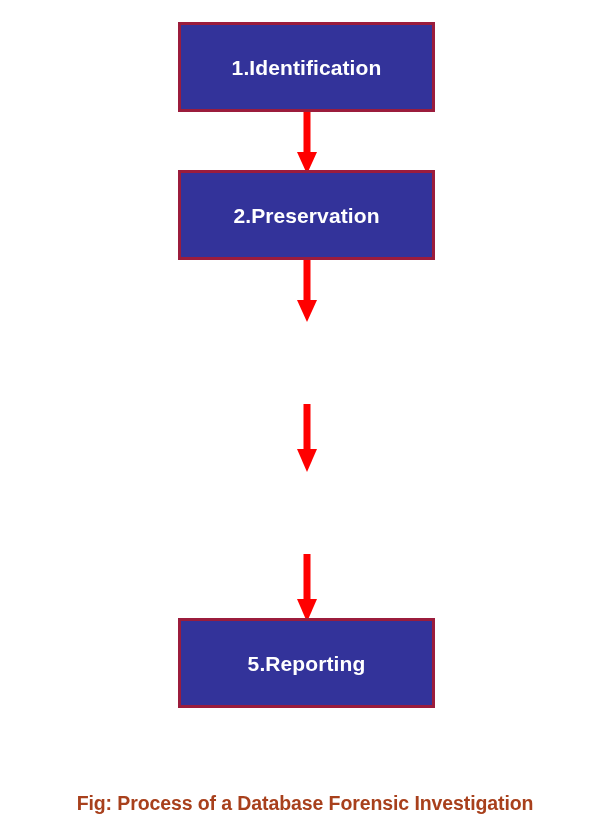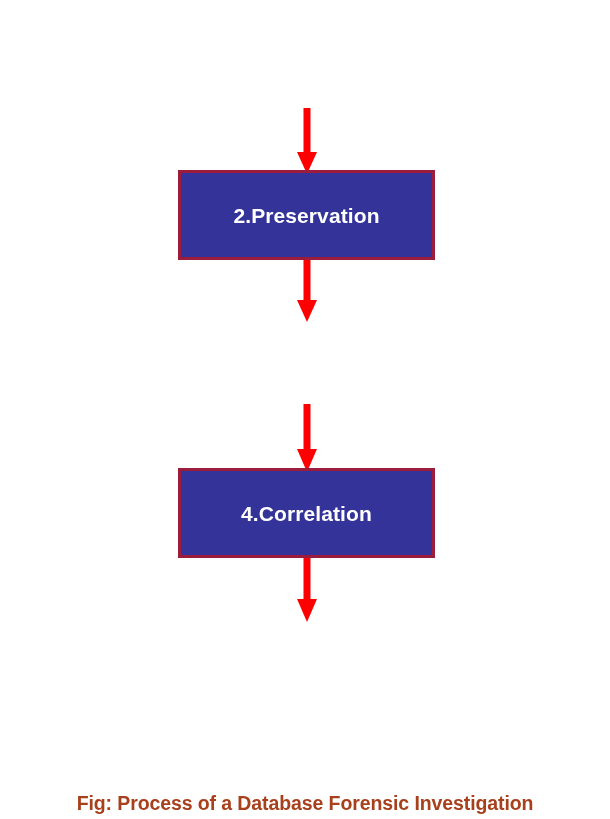--- a/index.html
+++ b/index.html
@@ -78,20 +78,23 @@
     letter-spacing: -0.1px;
     white-space: nowrap;
     margin-top: 28px;
   }
 </style>
 </head>
 <body>
 
 <div id="canvas">
 
+  <div class="flow-box box-1">
+    <span class="box-label">1.Identification</span>
+  </div>
 
   <span class="arrow arrow-1">
     <svg width="20" height="66" viewBox="0 0 20 66" xmlns="http://www.w3.org/2000/svg" preserveAspectRatio="none">
       <rect x="6.5" y="0" width="7" height="46" fill="#FF0000"></rect>
       <polygon points="0,44 20,44 10,66" fill="#FF0000"></polygon>
     </svg>
   </span>
 
   <div class="flow-box box-2">
     <span class="box-label">2.Preservation</span>
@@ -105,27 +108,27 @@
   </span>
 
 
   <span class="arrow arrow-3">
     <svg width="20" height="68" viewBox="0 0 20 68" xmlns="http://www.w3.org/2000/svg" preserveAspectRatio="none">
       <rect x="6.5" y="0" width="7" height="47" fill="#FF0000"></rect>
       <polygon points="0,45 20,45 10,68" fill="#FF0000"></polygon>
     </svg>
   </span>
 
-  <div class="flow-box box-4">
-    <span class="box-label">4.Correlation</span>
-  </div>
 
   <span class="arrow arrow-4">
     <svg width="20" height="68" viewBox="0 0 20 68" xmlns="http://www.w3.org/2000/svg" preserveAspectRatio="none">
       <rect x="6.5" y="0" width="7" height="47" fill="#FF0000"></rect>
       <polygon points="0,45 20,45 10,68" fill="#FF0000"></polygon>
     </svg>
   </span>
 
+  <div class="flow-box box-5">
+    <span class="box-label">5.Reporting</span>
+  </div>
 
   <div id="figure-caption">Fig: Process of a Database Forensic Investigation</div>
 
 </div>
 
 </body></html>

